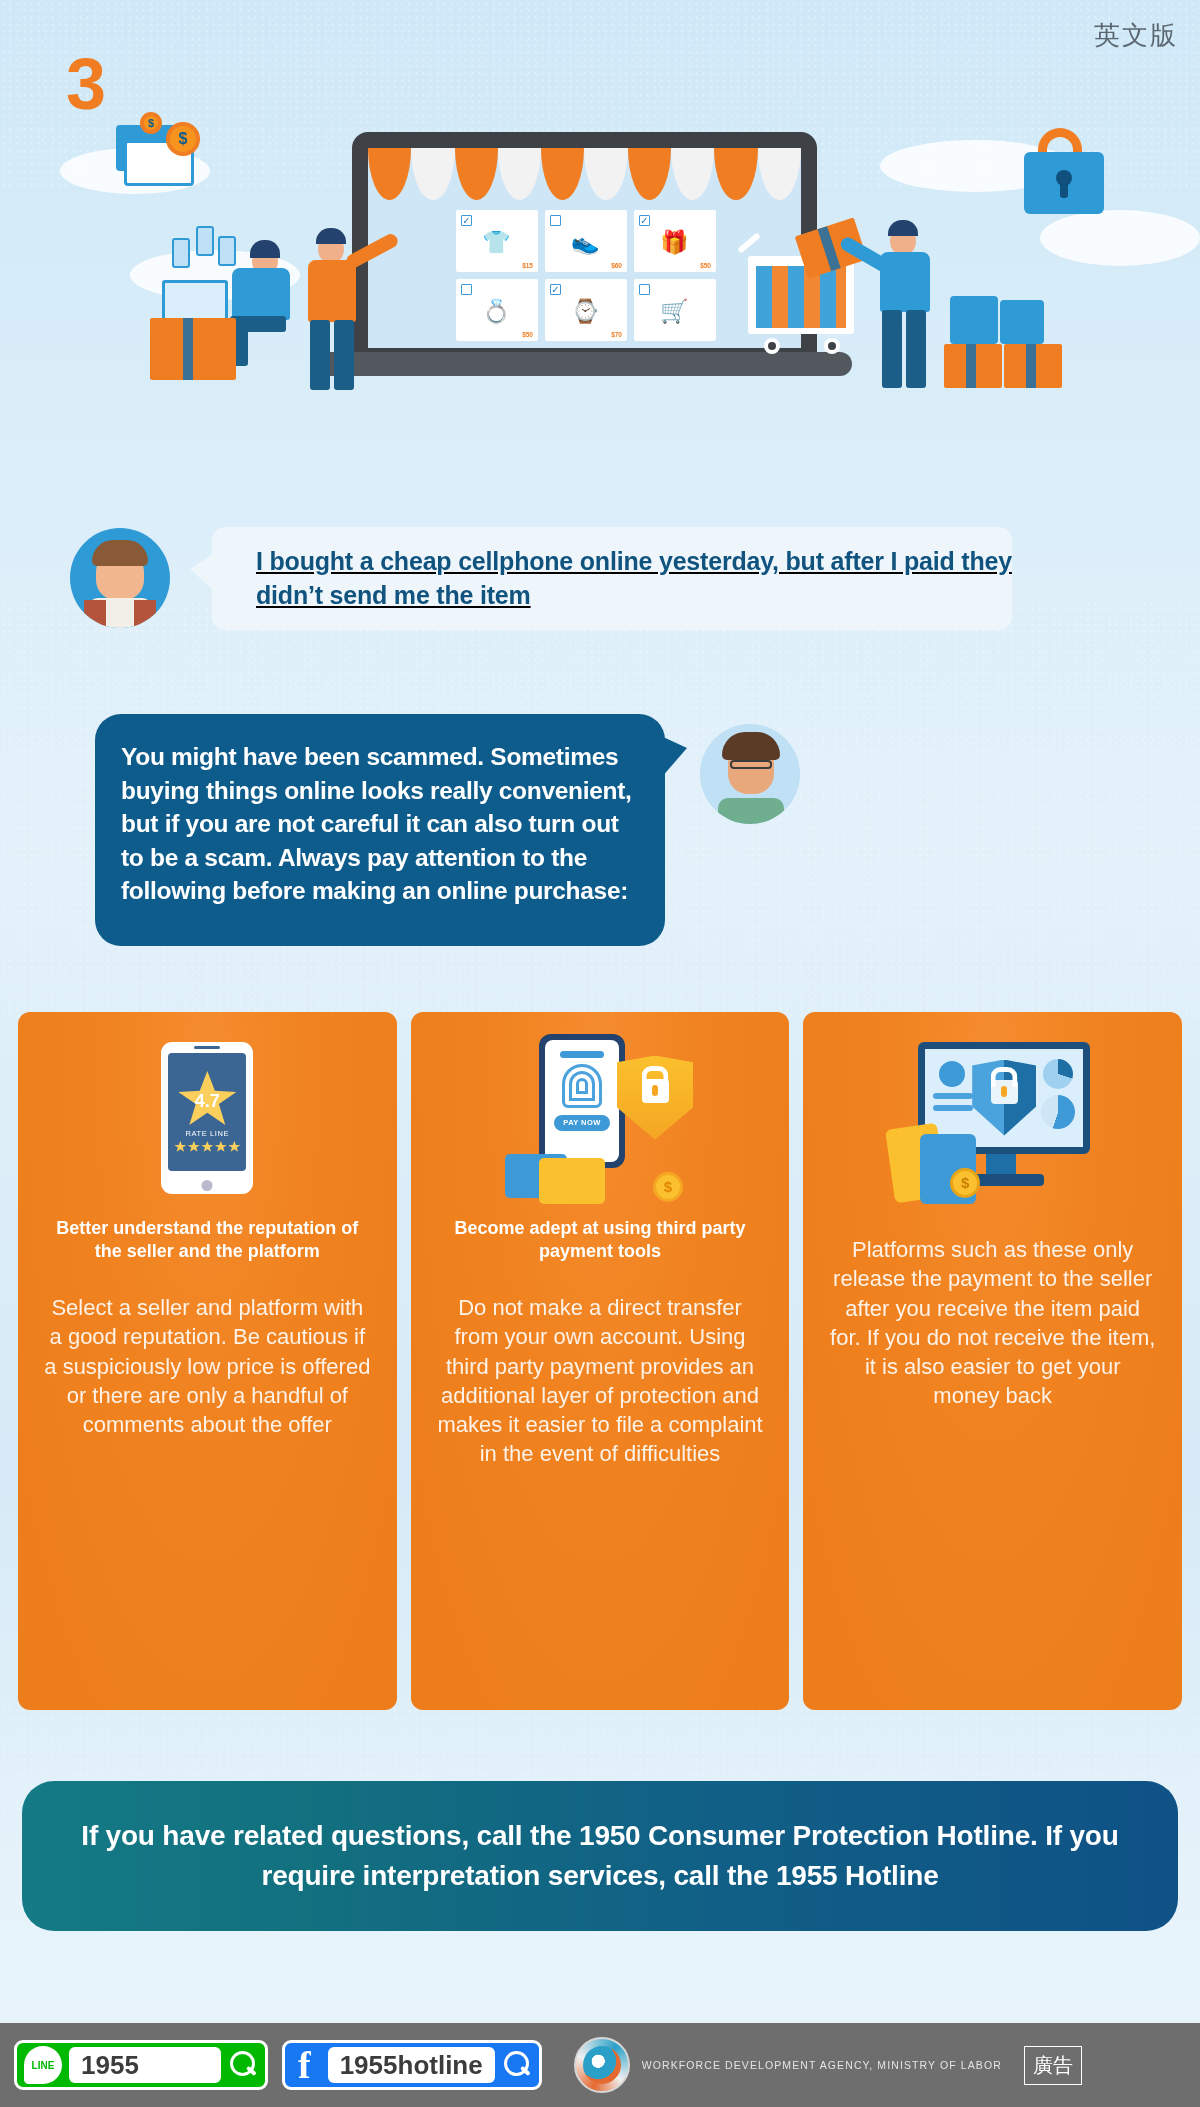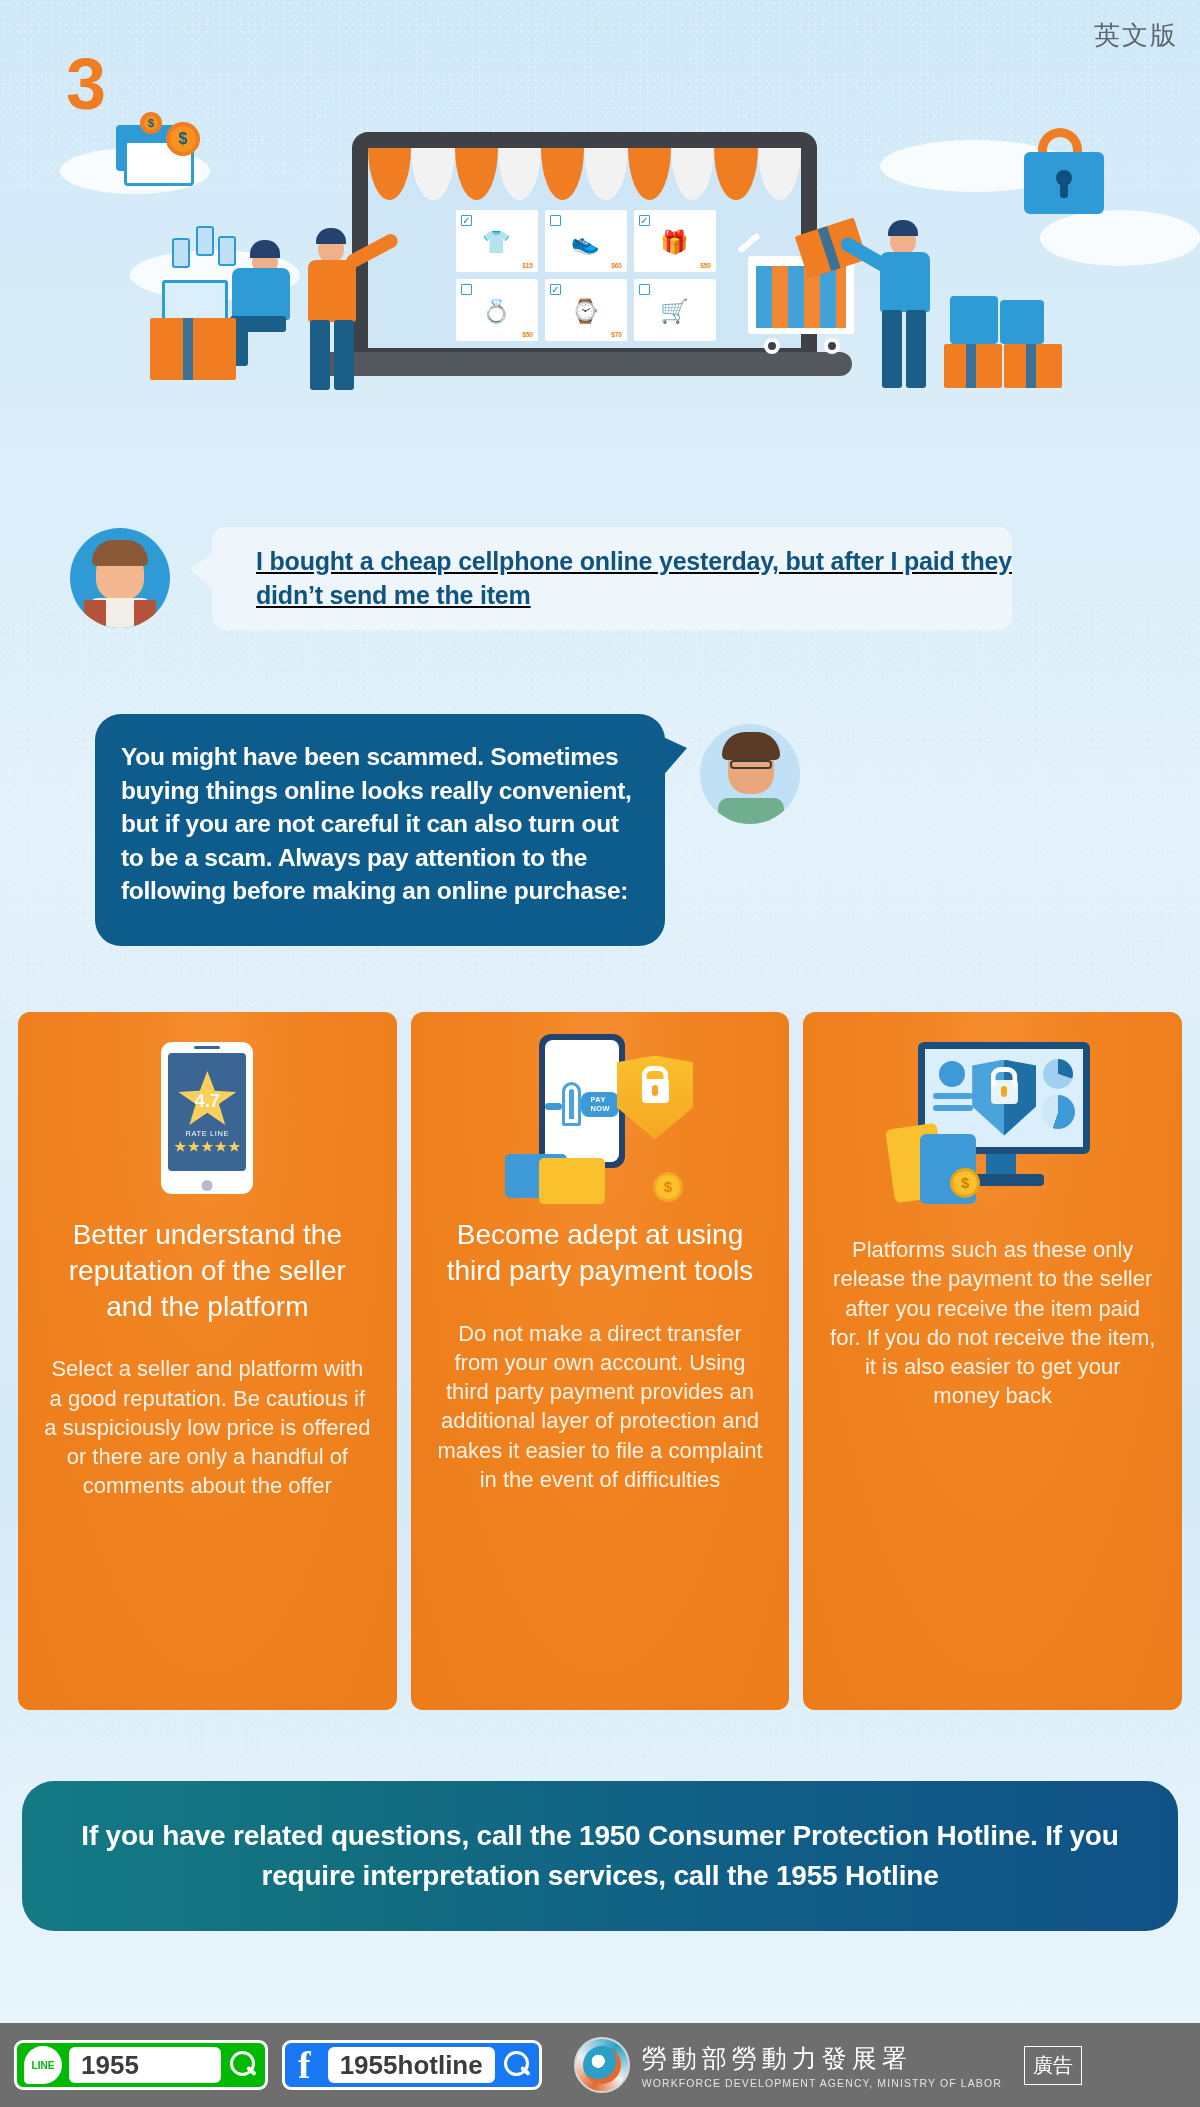--- a/index.html
+++ b/index.html
@@ -159,21 +159,21 @@
     flex:1; background:radial-gradient(ellipse at 50% 8%, #F58C2E 0%, #F0821F 42%, #ED7C1B 100%);
     border-radius:12px; position:relative;
     display:flex; flex-direction:column; align-items:center;
     padding:18px 26px 26px 26px;
   }
   .card-icon {
     height:175px; width:100%; position:relative;
     display:flex; align-items:center; justify-content:center;
   }
   .card-title {
-    margin-top:12px; color:#ffffff; font-size:28px; font-weight:normal;
+    margin-top:12px; color:#ffffff; font-size:18px; font-weight:bold;
     text-align:center; line-height:1.28;
   }
   .card-body {
     margin-top:30px; color:#fdf2e8; font-size:22px;
     text-align:center; line-height:1.33;
   }
 
   
   .phone1 { width:92px; height:152px; background:#fff; border-radius:11px; padding:11px 7px; position:relative; }
   .phone1-scr { width:100%; height:118px; background:#3b6694; border-radius:4px; position:relative;
@@ -187,21 +187,21 @@
   .rate-lbl { color:#fff; font-size:7.5px; letter-spacing:.6px; margin-top:3px; }
   .stars-row { display:flex; gap:1.5px; margin-top:3px; }
   .mini-star { width:12px; height:11px; background:#FBCF5C;
     clip-path: polygon(50% 0%, 63% 36%, 100% 38%, 70% 60%, 81% 98%, 50% 76%, 19% 98%, 30% 60%, 0% 38%, 37% 36%); }
   .phone1-notch{ position:absolute; left:50%; transform:translateX(-50%); top:4px; width:26px; height:3px; background:#3b6694; border-radius:2px;}
   .phone1-home{ position:absolute; left:50%; transform:translateX(-50%); bottom:3px; width:11px; height:11px; border-radius:50%; background:#b9b9cf;}
 
   
   .ic2 { position:relative; width:190px; height:172px; }
   .ph2 { position:absolute; left:34px; top:2px; width:86px; height:134px; background:#23426e; border-radius:12px; padding:6px; }
-  .ph2-scr { width:100%; height:100%; background:#fff; border-radius:8px; position:relative; display:flex; flex-direction:row; align-items:center; }
+  .ph2-scr { width:100%; height:100%; background:#fff; border-radius:8px; position:relative; display:flex; flex-direction:column; align-items:center; }
   .ph2-bar { width:44px; height:7px; background:#3d9ad6; border-radius:4px; margin-top:11px; }
   .fp { width:40px; height:44px; margin-top:6px;
         border:3px solid #4aa3dd; border-radius:20px 20px 6px 6px;
         box-shadow: inset 0 0 0 4px #fff, inset 0 0 0 7px #4aa3dd, inset 0 0 0 11px #fff, inset 0 0 0 14px #4aa3dd; }
   .paynow { margin-top:7px; background:#3d9ad6; color:#fff; font-size:7.5px; font-weight:bold;
             padding:3.5px 9px; border-radius:8px; letter-spacing:.4px; }
   .shield2 { position:absolute; right:2px; top:24px; width:76px; height:84px;
     background:linear-gradient(180deg,#FBC02D 0%, #F5A623 100%);
     clip-path: polygon(50% 100%, 0% 62%, 0% 8%, 50% 0%, 100% 8%, 100% 62%);
     display:flex; align-items:center; justify-content:center; padding-bottom:14px; }
@@ -529,20 +529,19 @@
 
     <div class="chip chip-fb">
       <span class="fb-badge">f</span>
       <span class="chip-input">1955hotline</span>
       <span class="search-ic"></span>
     </div>
 
     <div class="agency">
       <span class="agency-seal"></span>
       <span class="agency-txt">
-        <span class="agency-cn">勞動部勞動力發展署</span>
         <span class="agency-en">WORKFORCE DEVELOPMENT AGENCY, MINISTRY OF LABOR</span>
       </span>
       <span class="ad-box">廣告</span>
     </div>
   </div>
 
 </div>
 
 </body></html>

